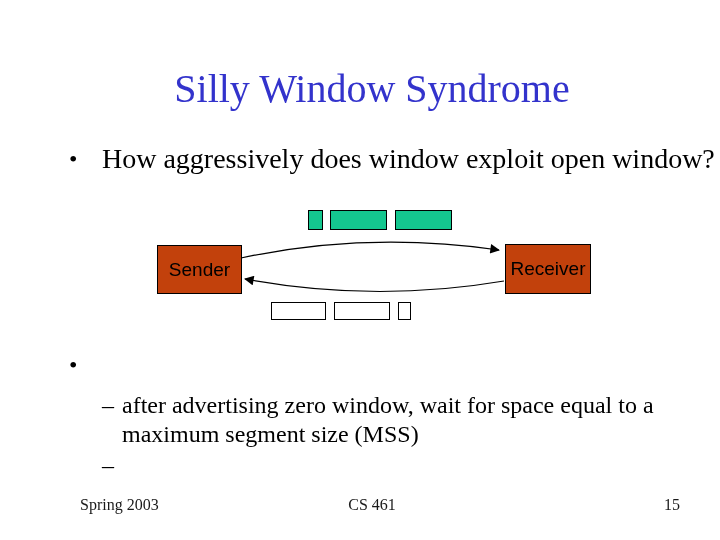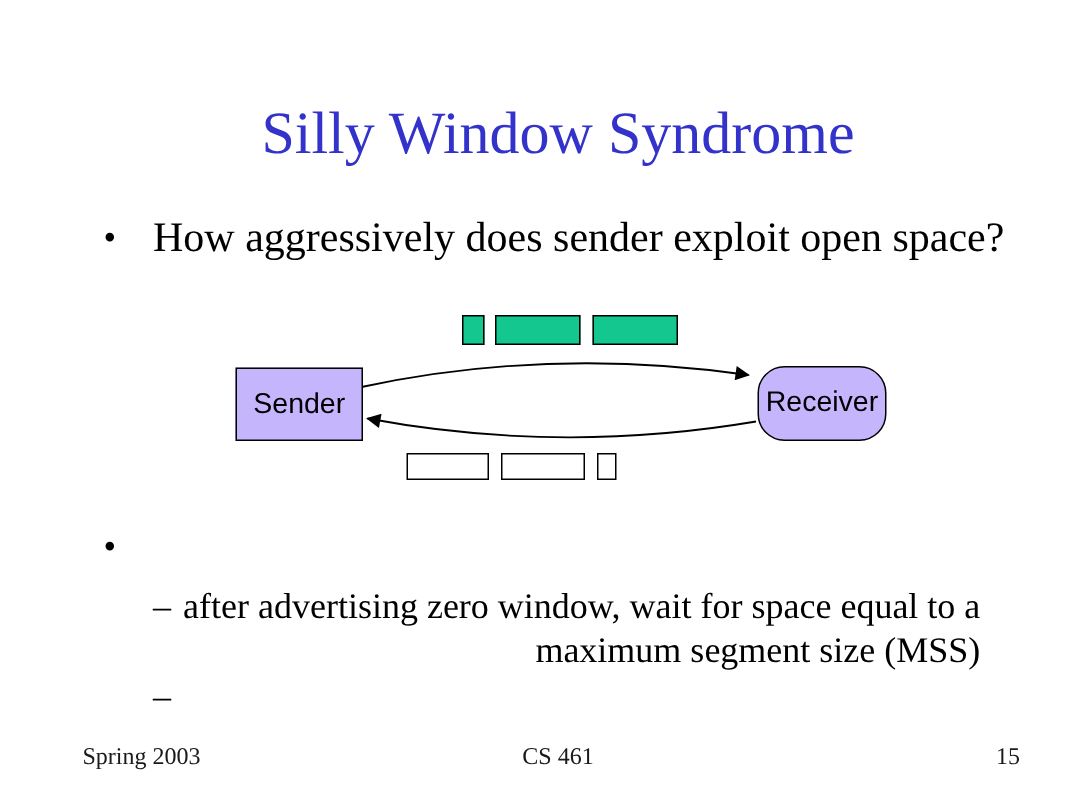--- a/index.html
+++ b/index.html
@@ -31,67 +31,67 @@
   #bullet1 { top: 142px; width: 650px; }
   #bullet2 { top: 348px; width: 650px; }
 
   .sub-bullets { position: absolute; left: 90px; top: 391px; width: 580px; }
   .sub-bullet {
     display: flex; align-items: flex-start;
     font-size: 24px; line-height: 29px;
     margin-bottom: 2px;
   }
   .sub-bullet .marker { width: 20px; flex: 0 0 20px; }
-  .sub-bullet .sub-text { white-space: pre-line; text-align: right; }
+  .sub-bullet .sub-text { white-space: pre-line; }
 
   
   .arc-layer { position: absolute; left: 0; top: 0; width: 720px; height: 540px; pointer-events: none; }
 
   .node-box {
     position: absolute;
-    border: 1px solid #000000; background: #c4b5fd;
+    border: 1px solid #000000; background: #c2410c;
     display: flex; align-items: center; justify-content: center;
     font-family: "Liberation Sans", sans-serif;
     font-size: 19px;
   }
   #sender-box   { left: 145px; top: 245px; width: 83px; height: 47px; }
-  #receiver-box { left: 493px; top: 244px; width: 84px; height: 48px; border-radius: 18px; }
+  #receiver-box { left: 493px; top: 244px; width: 84px; height: 48px; }
 
   .seg { position: absolute; border: 1px solid #000000; box-sizing: border-box; }
   .seg.filled  { background: #14C78F; }
   .seg.outline { background: #ffffff; }
 
   #gseg1 { left: 296px; top: 210px; width: 15px; height: 20px; }
   #gseg2 { left: 318px; top: 210px; width: 57px; height: 20px; }
   #gseg3 { left: 383px; top: 210px; width: 57px; height: 20px; }
 
   #wseg1 { left: 259px; top: 302px; width: 55px; height: 18px; }
   #wseg2 { left: 322px; top: 302px; width: 56px; height: 18px; }
   #wseg3 { left: 386px; top: 302px; width: 13px; height: 18px; }
 
   .footer-left, .footer-center, .footer-right {
     position: absolute; top: 495px;
     font-size: 16px; line-height: 19px;
     color: #1a1a1a;
     font-family: "Liberation Serif", serif;
   }
-  .footer-left { left: 43px; text-align: right; }
+  .footer-left { left: 68px; text-align: right; }
   .footer-center { left: 0; width: 720px; text-align: center; }
   .footer-right { right: 52px; }
 </style>
 </head>
 <body>
 
 <div class="slide">
 
   <div class="title">Silly Window Syndrome</div>
 
   <div class="bullet-row" id="bullet1">
     <span class="marker">•</span>
-    <span class="bullet-text">How aggressively does sender exploit open space?</span>
+    <span class="bullet-text">How aggressively does window exploit open window?</span>
   </div>
 
   <svg class="arc-layer" width="720" height="540" viewBox="0 0 720 540">
     <defs>
       <marker id="arr" viewBox="0 0 10 10" refX="9" refY="5" markerWidth="10" markerHeight="8" orient="auto">
         <path d="M0,0 L10,5 L0,10 z" fill="#000000"></path>
       </marker>
     </defs>
     <path d="M 229 258 Q 355 231 487 250" fill="none" stroke="#000000" stroke-width="1.2" marker-end="url(#arr)"></path>
     <path d="M 492 281 Q 362 303 233 279" fill="none" stroke="#000000" stroke-width="1.2" marker-end="url(#arr)"></path>

